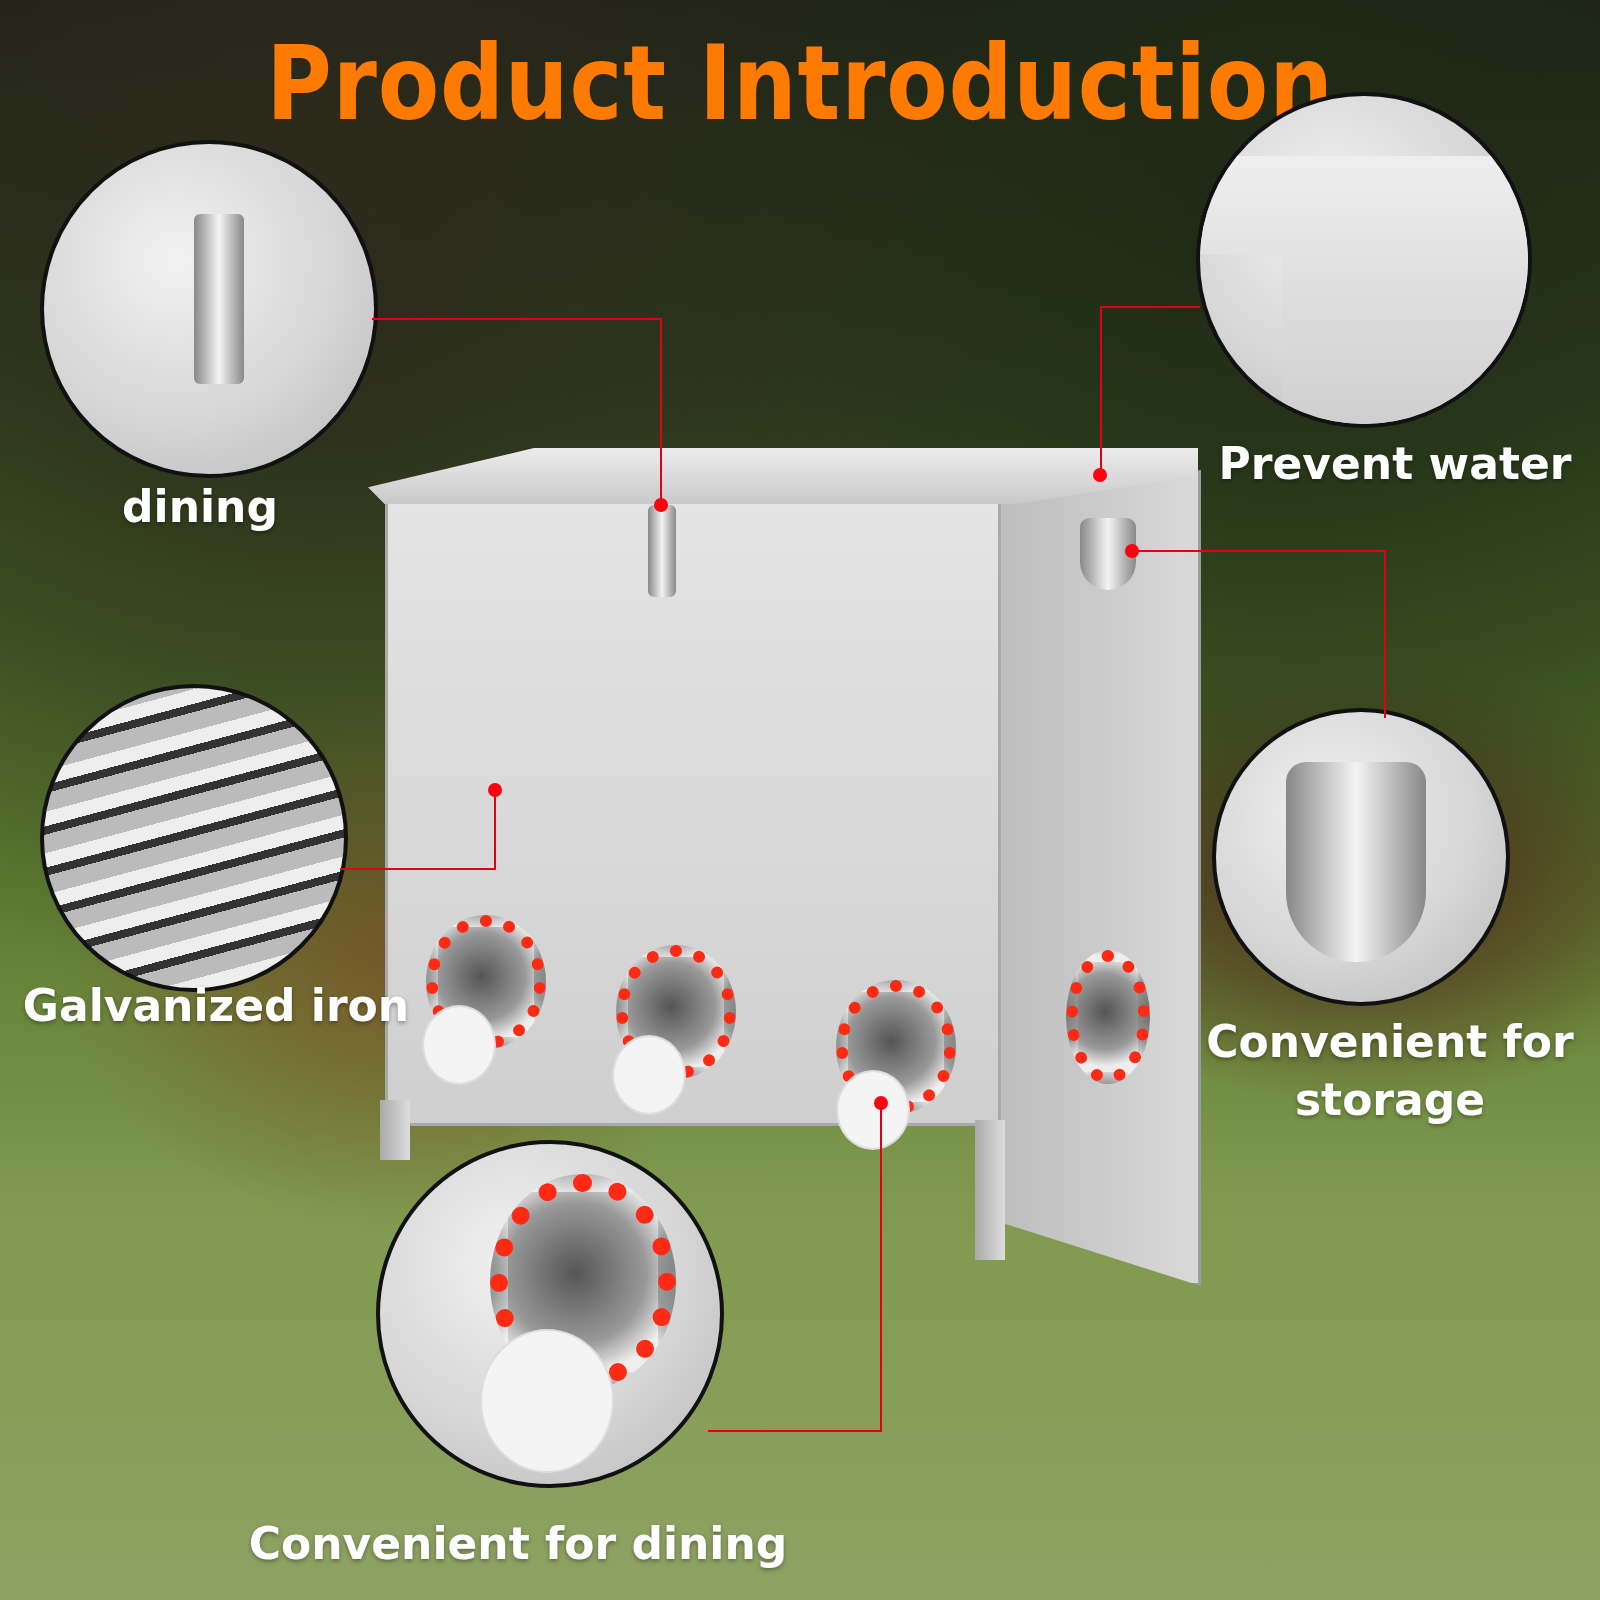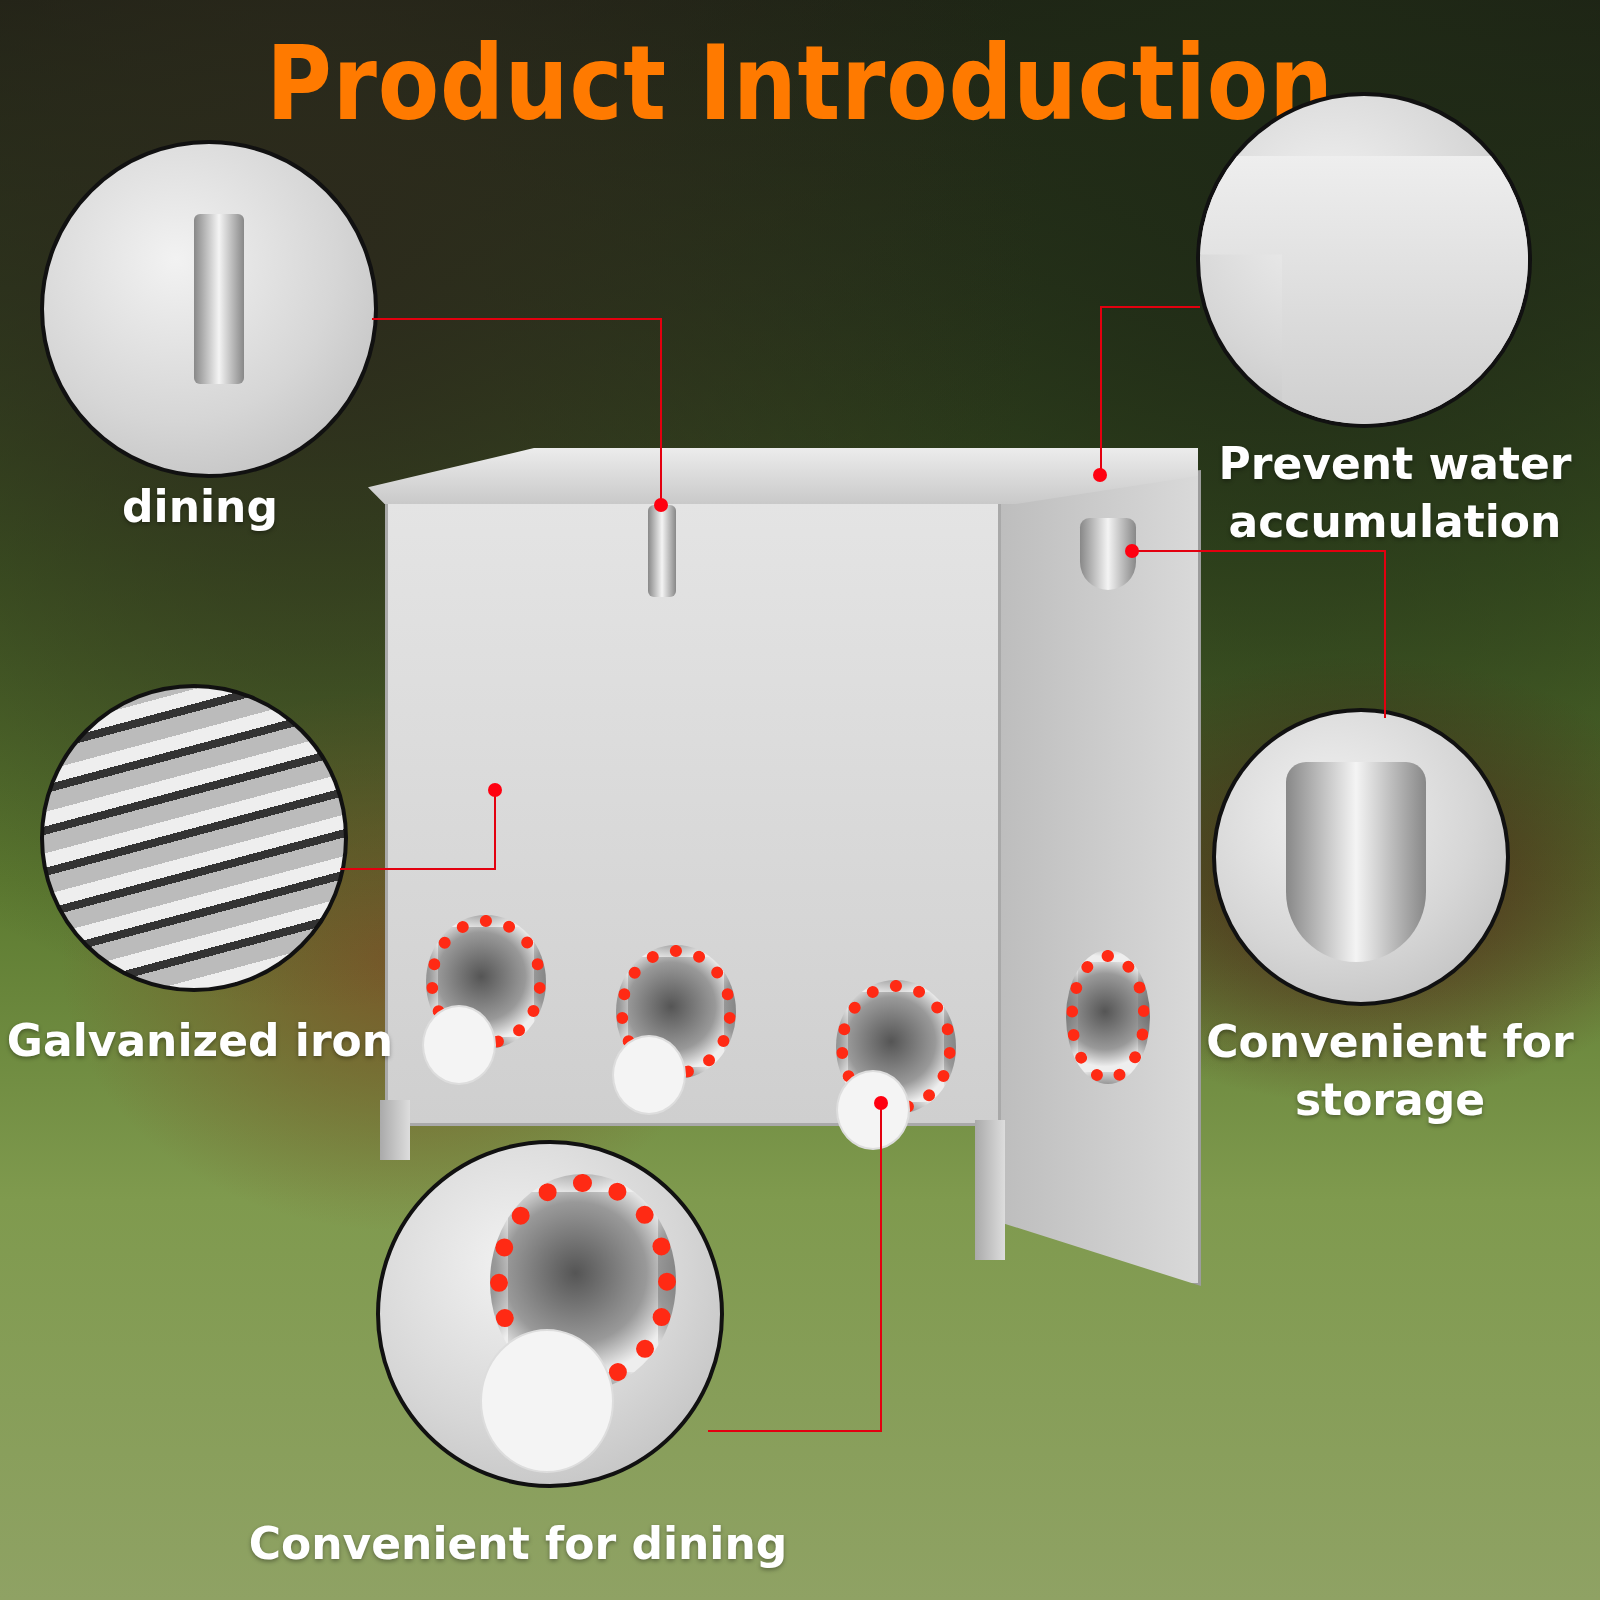--- a/index.html
+++ b/index.html
@@ -91,23 +91,22 @@
 
 <div class="line" style="left:708px;top:1430px;width:174px;height:2px;"></div>
 <div class="line" style="left:880px;top:1103px;width:2px;height:329px;"></div>
 <div class="dot" style="left:881px;top:1103px;"></div>
 
 <div class="label" style="left:30px;top:478px;width:340px;">
   <div>dining</div>
 </div>
 <div class="label" style="left:1200px;top:435px;width:390px;">
   <div>Prevent water</div>
-  <div>accumulation</div>
 </div>
-<div class="label" style="left:0;top:1012px;width:400px;">
+<div class="label" style="left:0;top:977px;width:400px;padding-left:16px;">
   <div>Galvanized iron</div>
 </div>
 <div class="label" style="left:1195px;top:1013px;width:390px;">
   <div>Convenient for</div>
   <div>storage</div>
 </div>
 <div class="label" style="left:238px;top:1515px;width:560px;">
   <div>Convenient for dining</div>
 </div>
 

